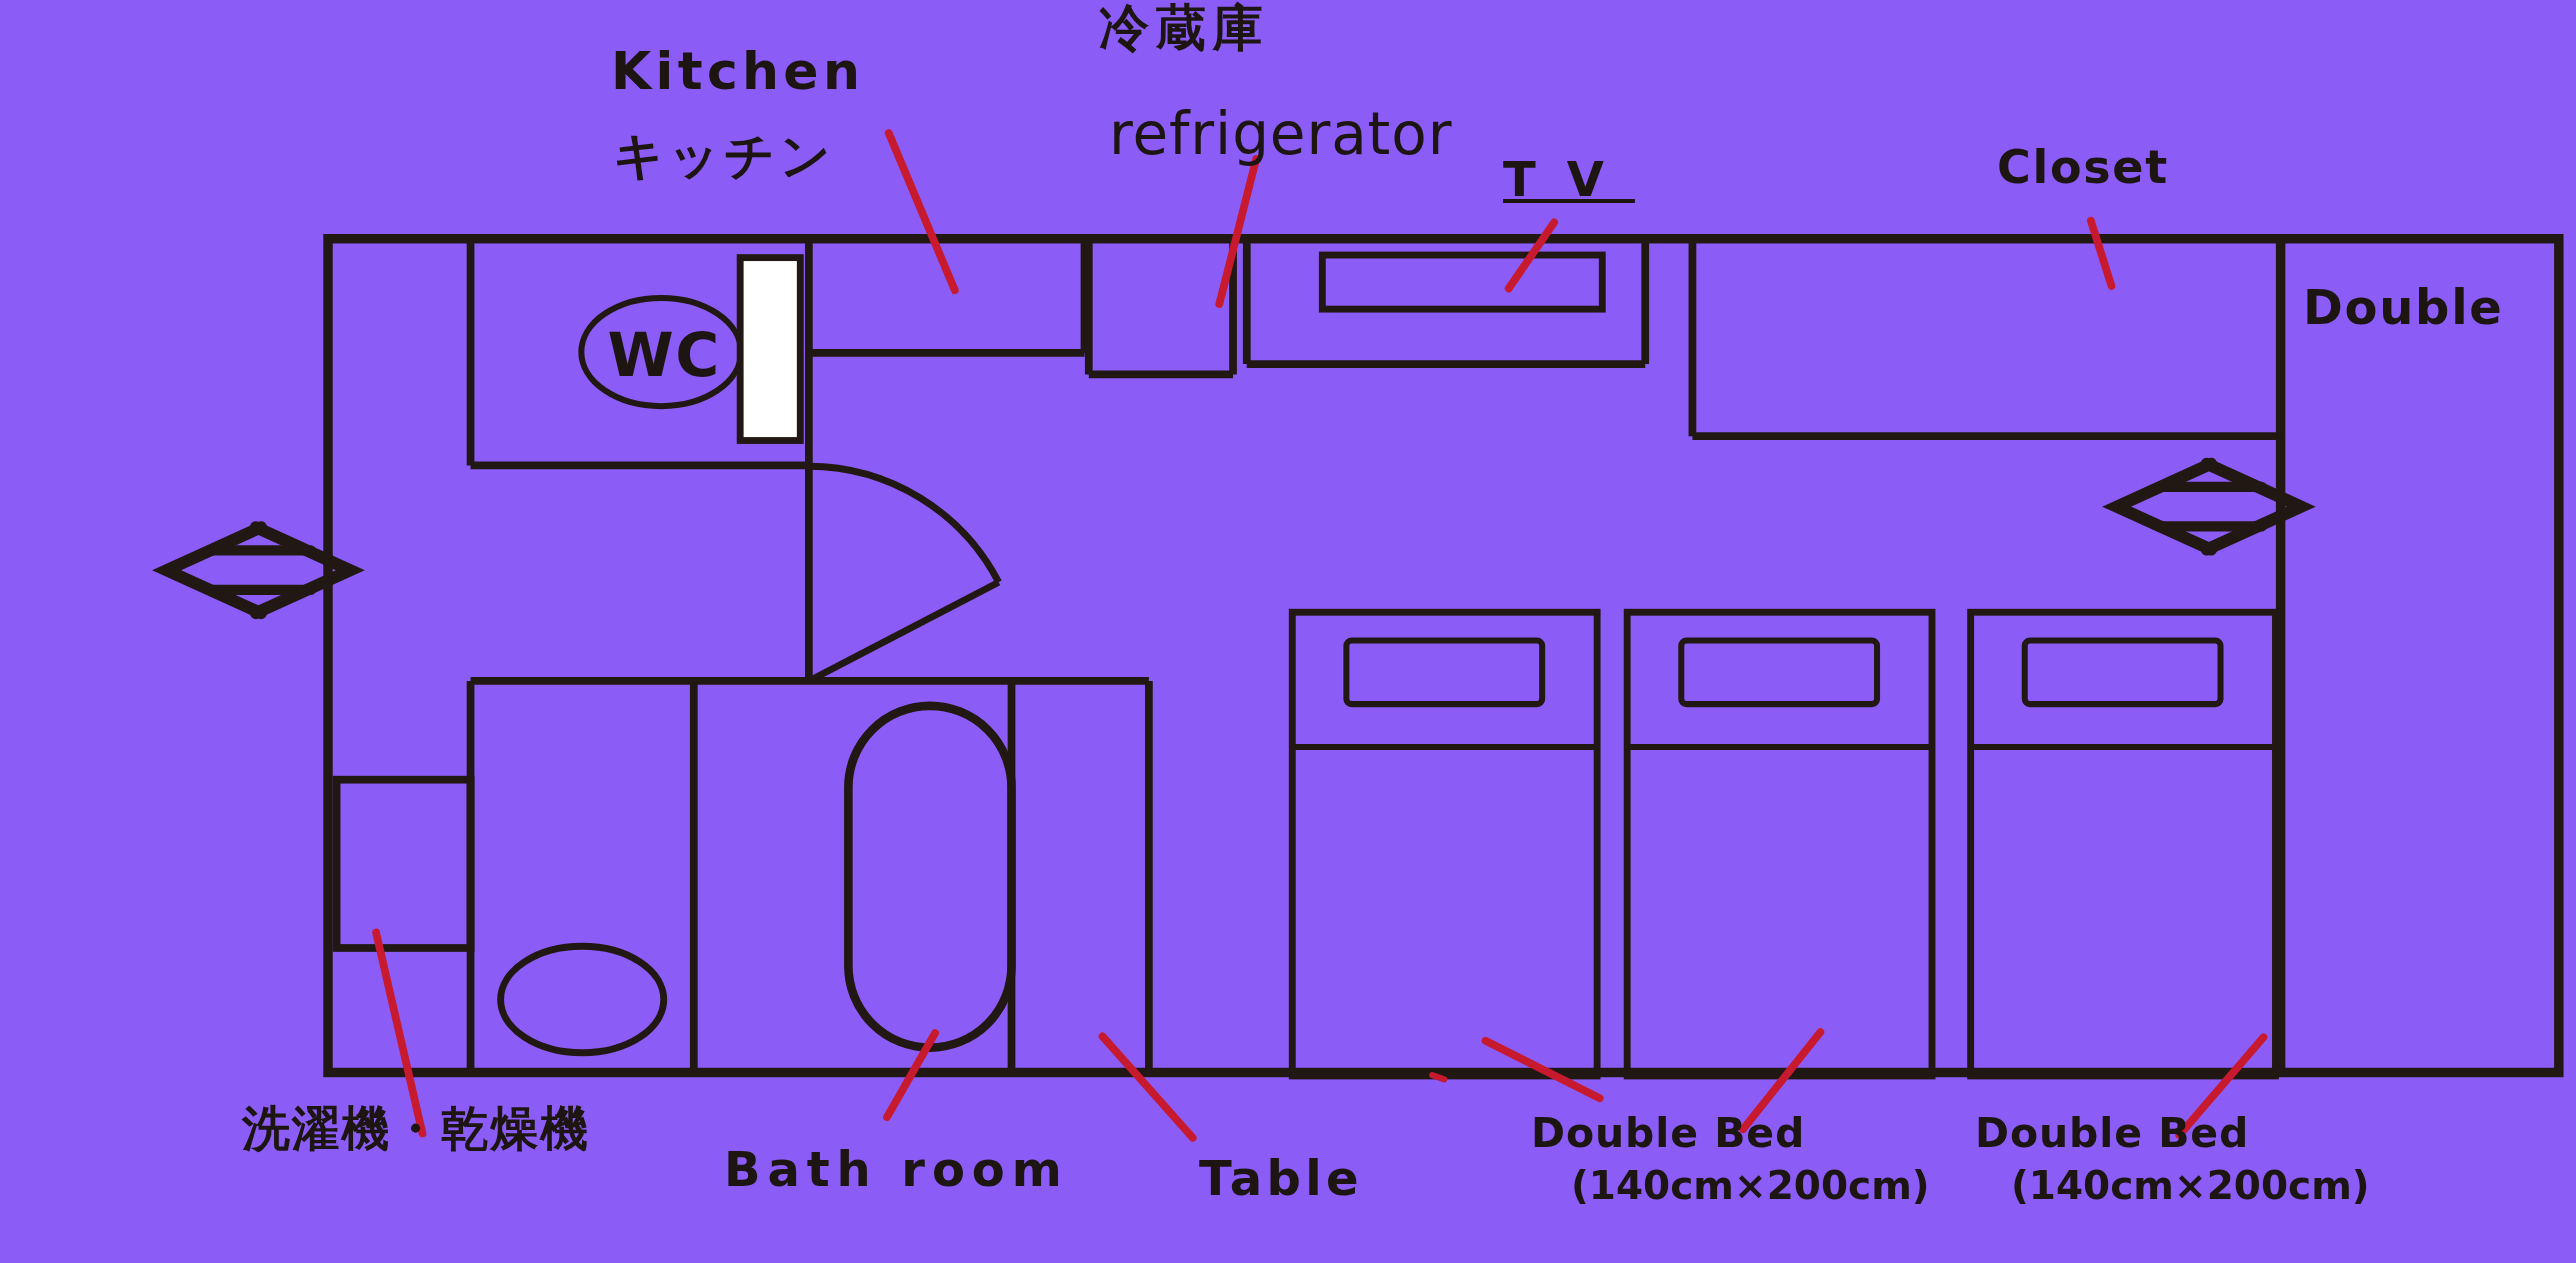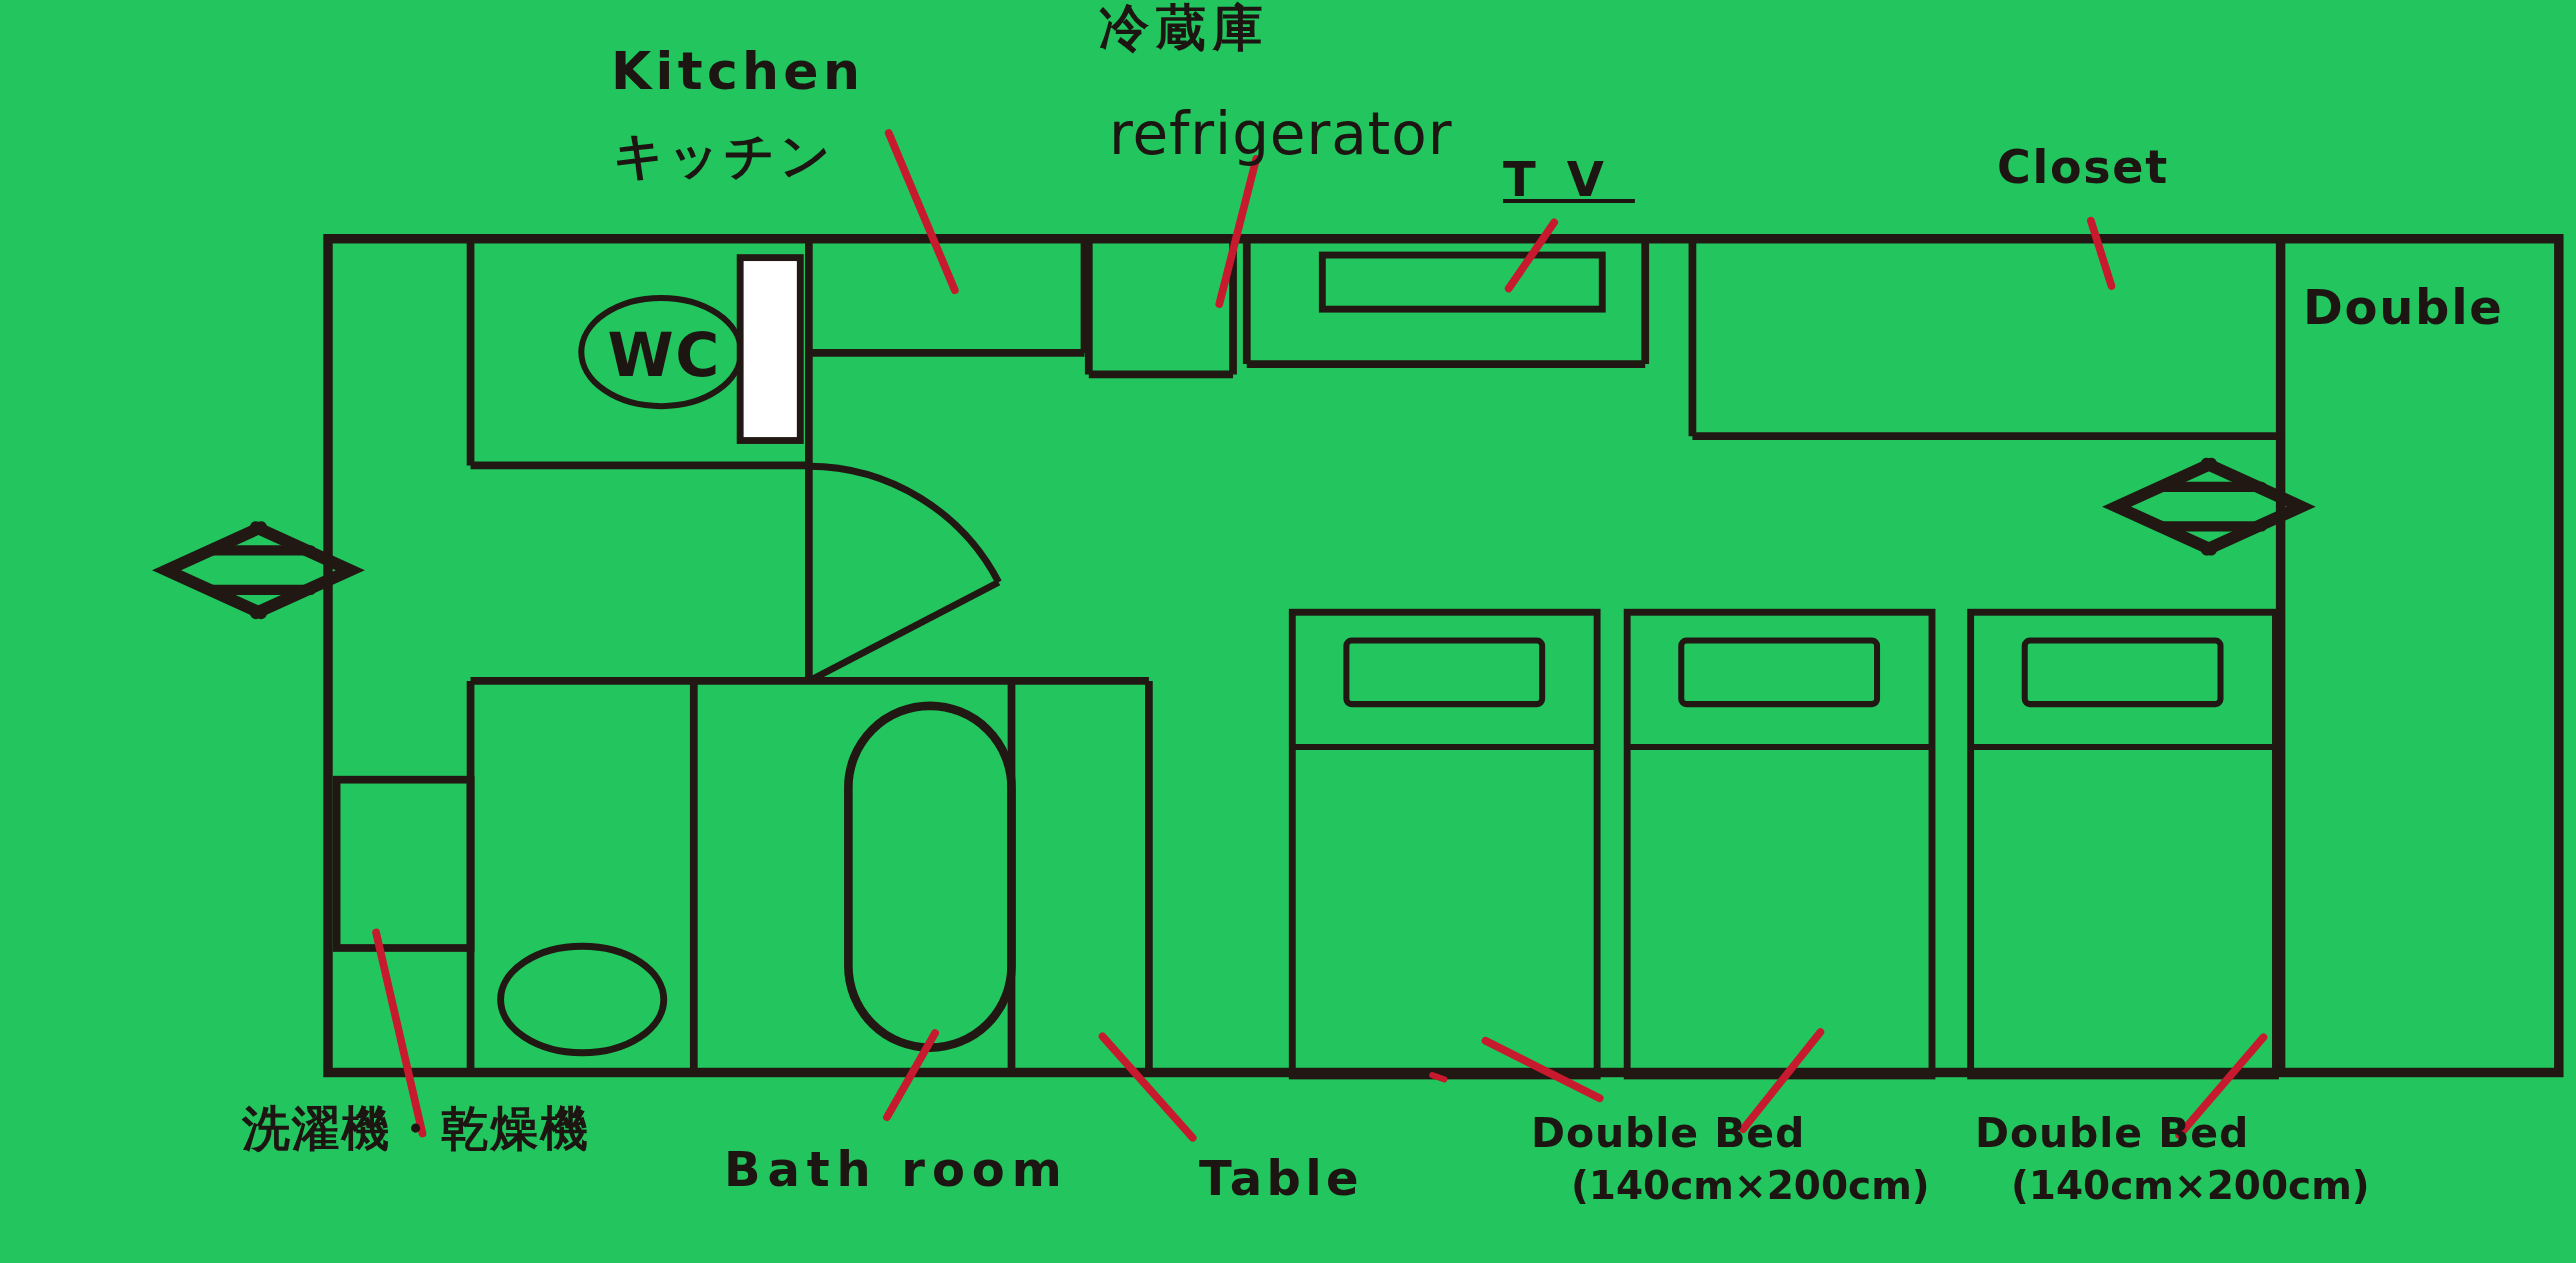--- a/index.html
+++ b/index.html
@@ -1,18 +1,18 @@
 <!DOCTYPE html>
 <html style="font-size:13.7px"><head>
 <meta charset="utf-8">
 <style>
   html,body { margin:0; padding:0; background:#ffffff; }
   #plan {
     position:relative; width:2576px; height:1264px;
-    background:#22c55e; overflow:hidden;
+    background:#8b5cf6; overflow:hidden;
     font-family:"DejaVu Sans","Liberation Sans",sans-serif;
     color:#1d1512;
   }
   #plan svg { position:absolute; left:0; top:0; }
   .lbl {
     position:absolute; white-space:nowrap; line-height:1;
     font-weight:bold; color:#1d1512;
   }
   
   #lbl-kitchen-en   { left:611px;  top:45px;   font-size:52px; letter-spacing:4.3px; }

